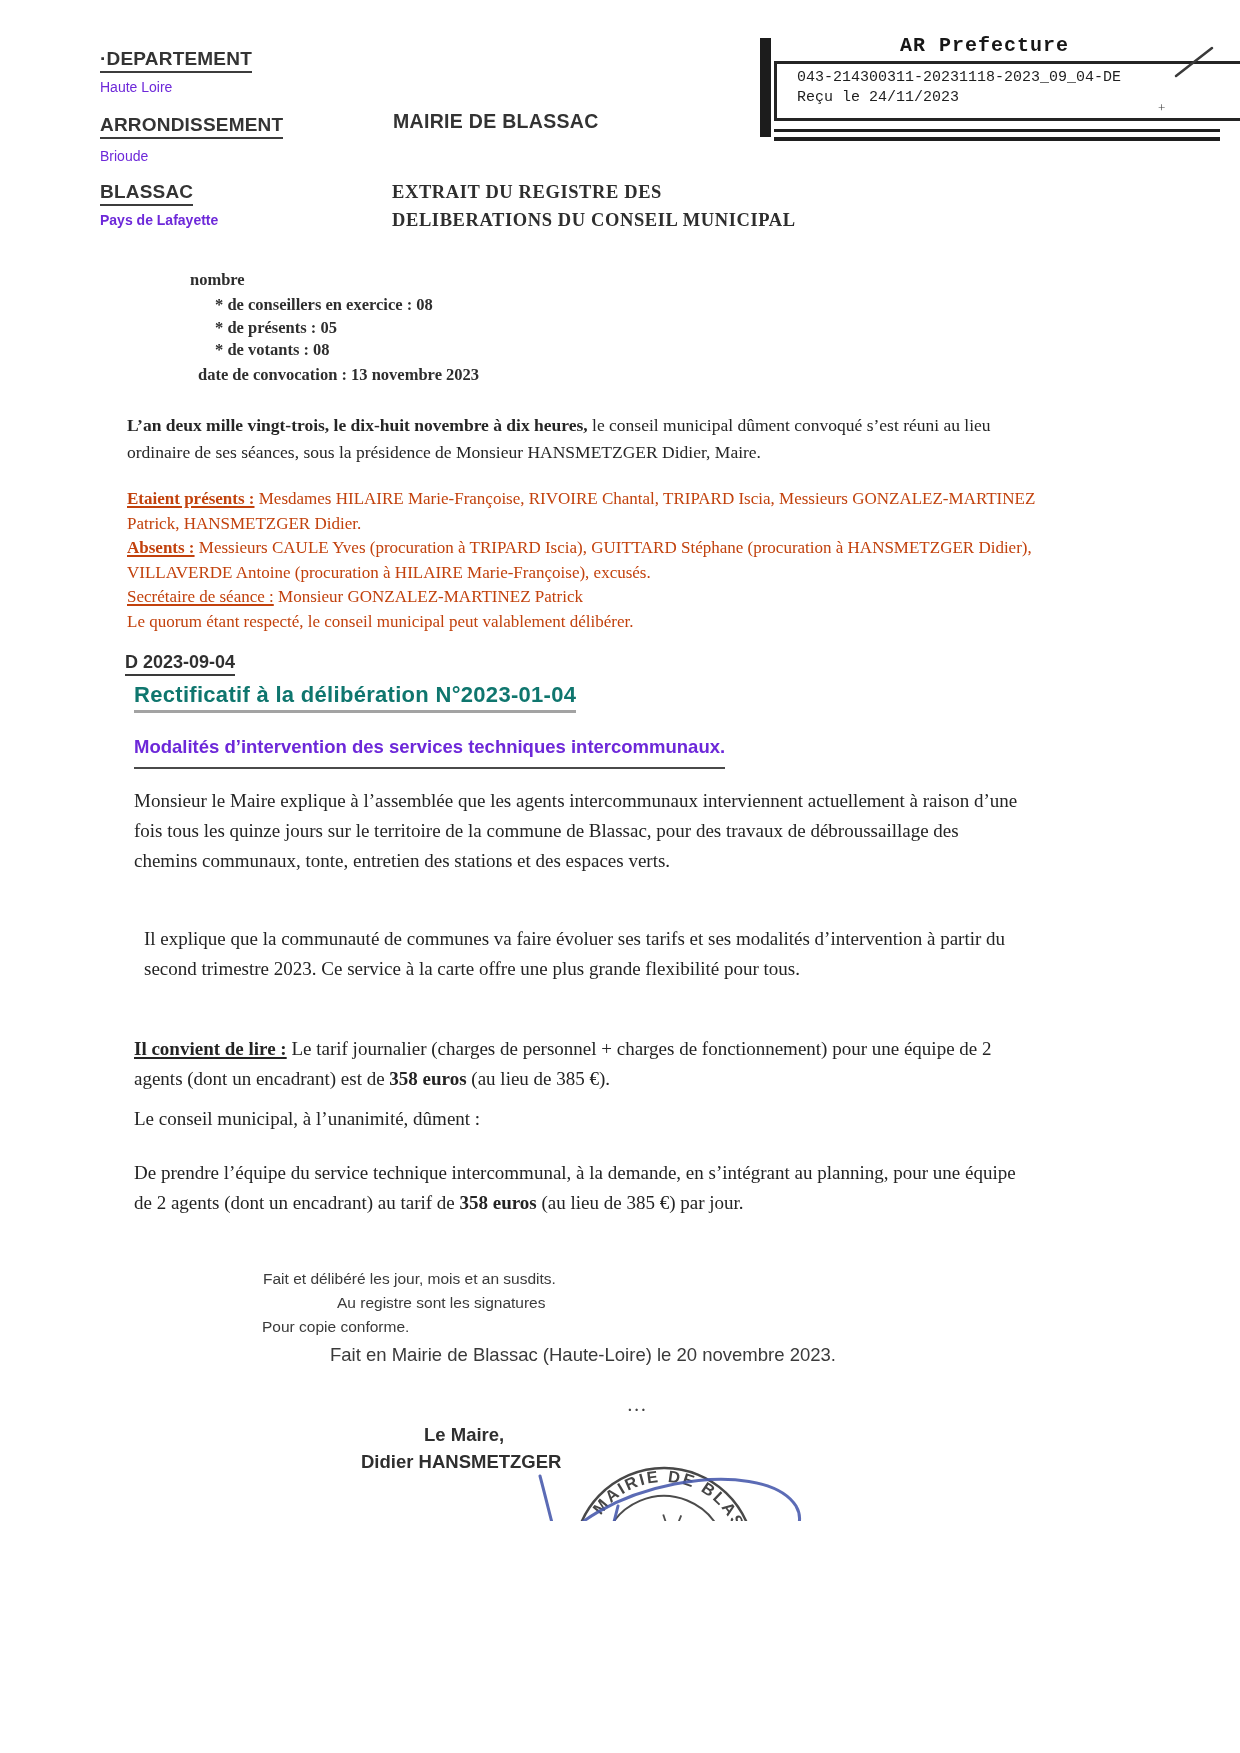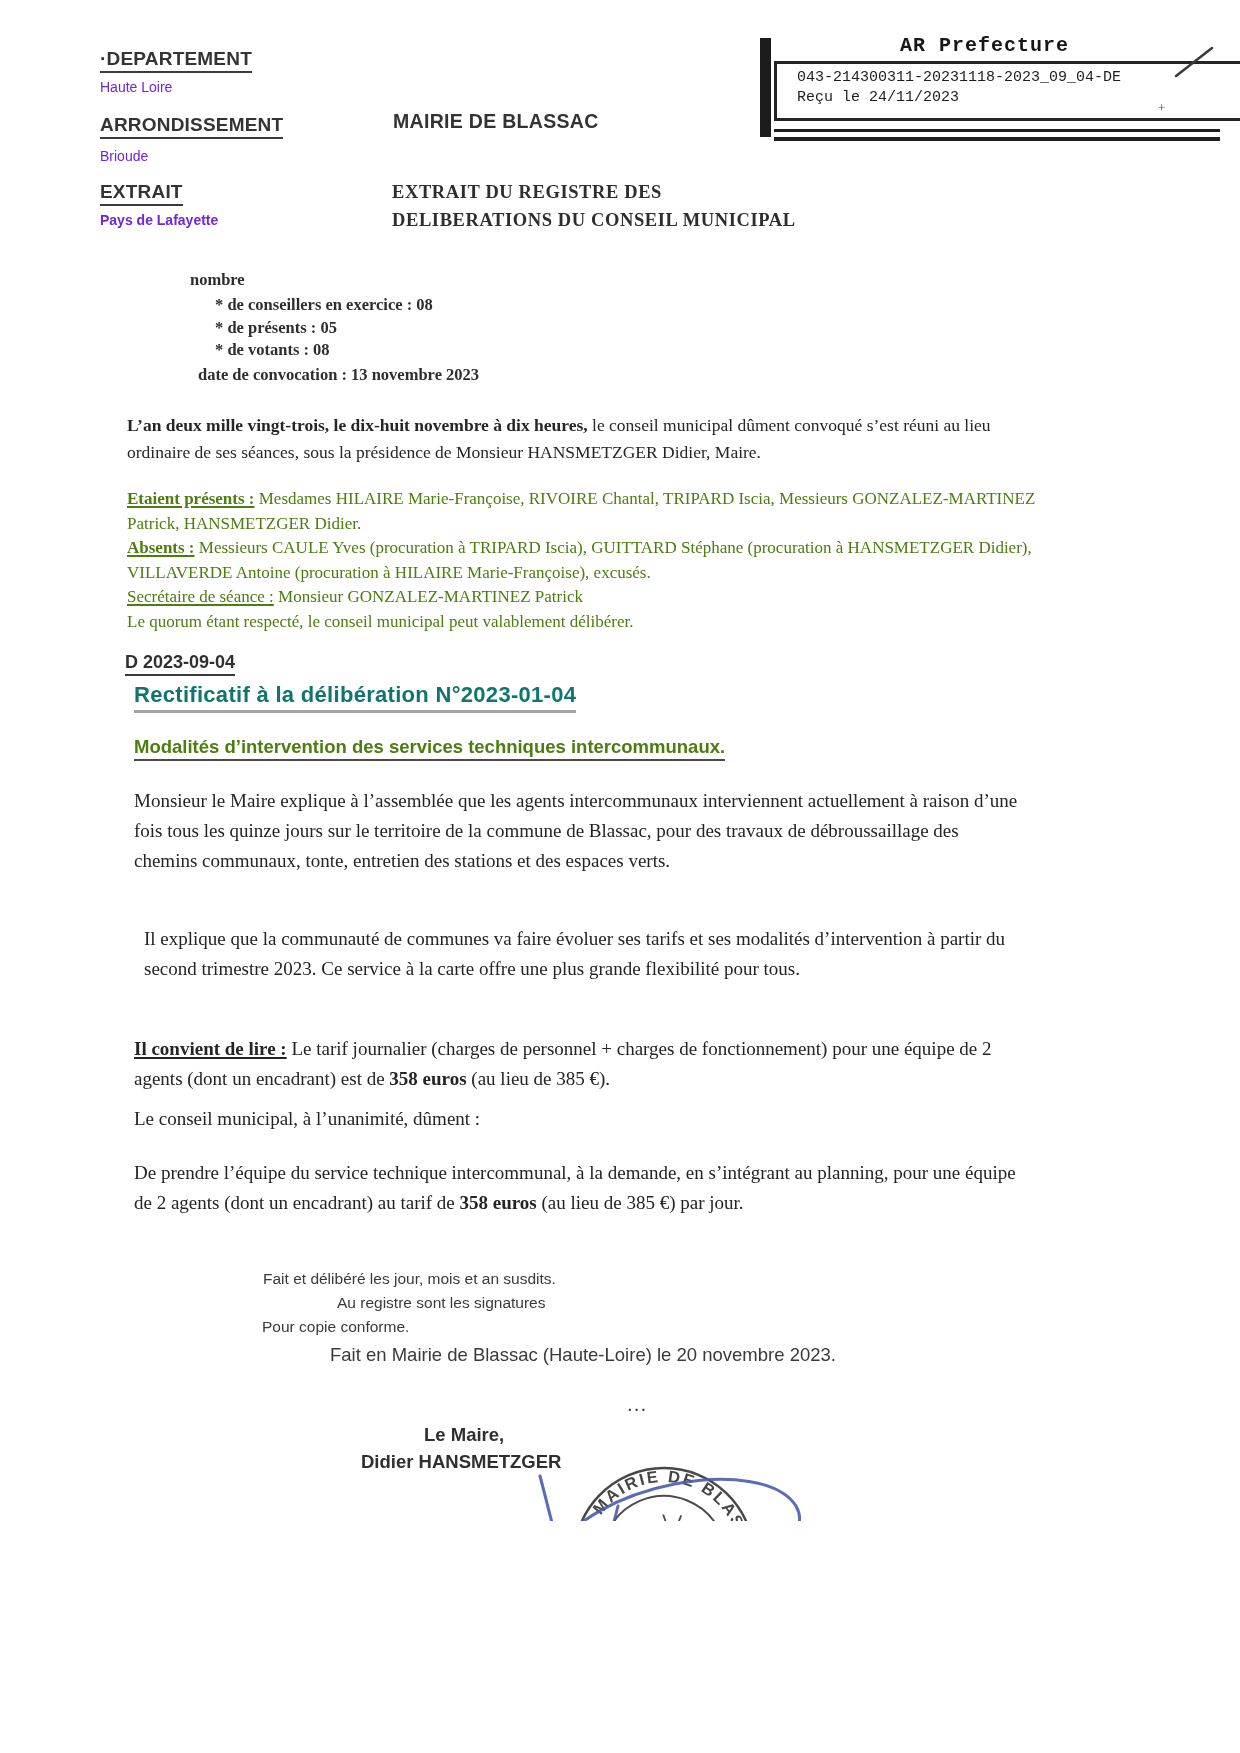--- a/index.html
+++ b/index.html
@@ -22,30 +22,30 @@
   .ar-bar{width:11px;height:99px;background:#1c1c1c;}
   .ar-title{font-family:"Liberation Mono","DejaVu Sans Mono",monospace;font-weight:bold;font-size:20px;color:#171717;letter-spacing:1px;white-space:nowrap;}
   .ar-box{width:428px;height:46px;border:3px solid #242424;padding:4px 20px;
     font-family:"Liberation Mono","DejaVu Sans Mono",monospace;font-size:15px;line-height:20px;color:#1e1e1e;white-space:nowrap;}
   .ar-line{background:#1f1f1f;}
 
   .counts{font-size:16.5px;font-weight:bold;color:#2e2e2e;}
   .counts div{position:absolute;white-space:nowrap;}
 
   .body-par{font-size:17.5px;line-height:27px;color:#262626;width:922px;}
-  .roster{font-size:17px;line-height:24.5px;color:#4d7c0f;width:925px;}
+  .roster{font-size:17px;line-height:24.5px;color:#c2410c;width:925px;}
   .lbl-u{font-weight:bold;text-decoration:underline;text-decoration-thickness:2px;text-underline-offset:2px;}
   .lbl-u2{text-decoration:underline;text-decoration-thickness:2px;text-underline-offset:2px;}
 
   .ref-num{font-family:"Liberation Sans",sans-serif;font-weight:bold;font-size:18px;color:#303030;
     border-bottom:2.5px solid #3a3a3a;display:inline-block;padding-bottom:1px;}
   .delib-title{font-family:"Liberation Sans",sans-serif;font-weight:bold;font-size:22px;color:#0f766e;
     border-bottom:3px solid #a3a3a3;display:inline-block;padding-bottom:2px;letter-spacing:.3px;}
-  .delib-subtitle{font-family:"Liberation Sans",sans-serif;font-weight:bold;font-size:18.5px;color:#4d7c0f;
-    border-bottom:2.5px solid #4a4a4a;display:inline-block;padding-bottom:1px;}
+  .delib-subtitle{font-family:"Liberation Sans",sans-serif;font-weight:bold;font-size:18.5px;color:#6d28d9;
+    border-bottom:2.5px solid #4a4a4a;display:inline-block;padding-bottom:9px;}
 
   .para{font-size:19px;line-height:30px;color:#242424;width:885px;}
   .b{font-weight:bold;}
 
   .closing-sm{font-family:"Liberation Sans",sans-serif;font-size:15.5px;color:#3a3a3a;white-space:nowrap;}
   .closing-lg{font-family:"Liberation Sans",sans-serif;font-size:18.5px;color:#3a3a3a;white-space:nowrap;}
   .sig{font-family:"Liberation Sans",sans-serif;font-weight:bold;font-size:18.5px;color:#2f2f2f;white-space:nowrap;}
   .dots{font-size:15px;font-weight:bold;color:#444;letter-spacing:3px;}
 
   .footer{font-size:14.5px;font-weight:bold;line-height:20.5px;color:#2c2c2c;}
@@ -55,21 +55,21 @@
 </head>
 <body>
 
 <div class="page">
 
   <div class="abs" style="left:100px;top:40px;width:300px;height:200px;">
     <div class="abs" style="left:0;top:0;"><span class="hl-label">·DEPARTEMENT</span></div>
     <div class="abs" style="left:0;top:30px;"><span class="hl-value">Haute Loire</span></div>
     <div class="abs" style="left:0;top:66px;"><span class="hl-label">ARRONDISSEMENT</span></div>
     <div class="abs" style="left:0;top:99px;"><span class="hl-value">Brioude</span></div>
-    <div class="abs" style="left:0;top:133px;"><span class="hl-label">EXTRAIT</span></div>
+    <div class="abs" style="left:0;top:133px;"><span class="hl-label">BLASSAC</span></div>
     <div class="abs" style="left:0;top:163px;"><span class="hl-value hl-bold">Pays de Lafayette</span></div>
   </div>
 
   <div class="abs commune" style="left:393px;top:102px;">MAIRIE DE BLASSAC</div>
   <div class="abs registre" style="left:392px;top:170px;">
     <div>EXTRAIT DU REGISTRE DES</div>
     <div>DELIBERATIONS DU CONSEIL MUNICIPAL</div>
   </div>
 
   <div class="abs" style="left:758px;top:26px;width:462px;height:115px;">

